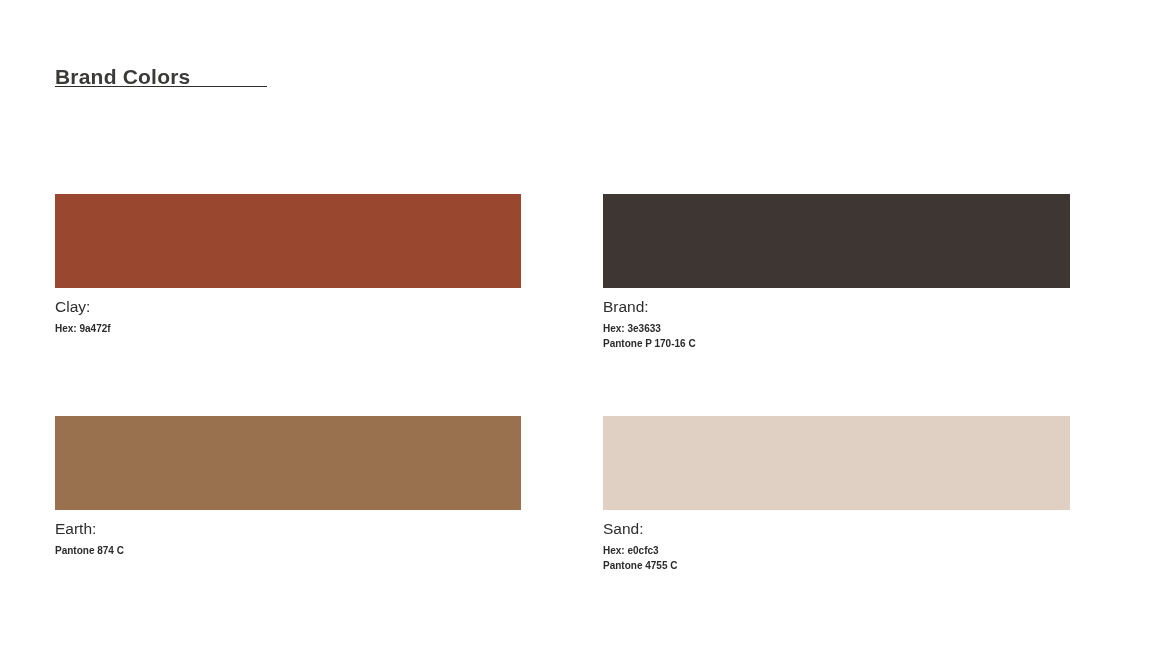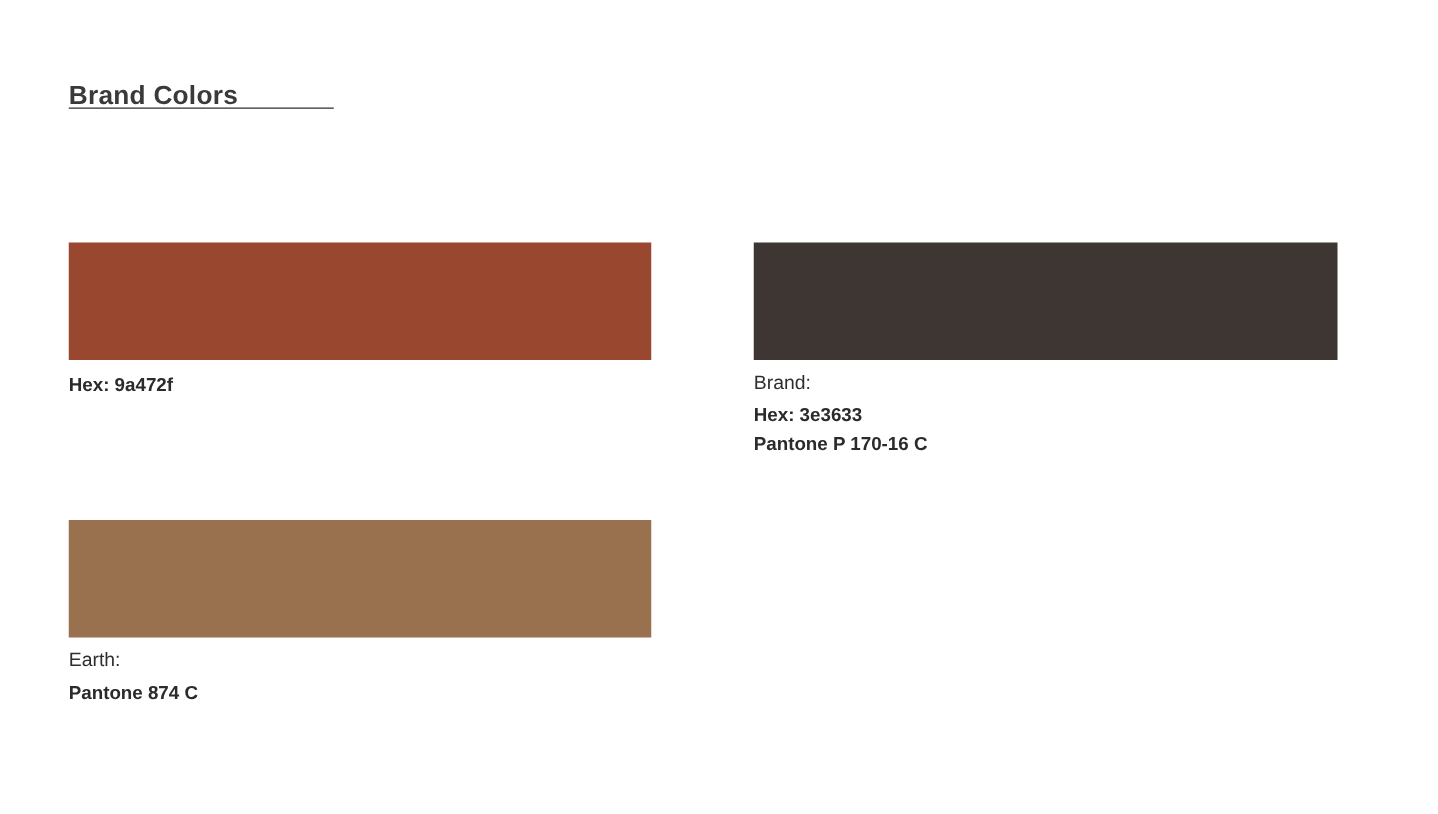--- a/index.html
+++ b/index.html
@@ -71,40 +71,41 @@
 
   .swatch-name {
     font-size: 15.5px;
     font-weight: 400;
     color: #2e2e2e;
     line-height: 1.35;
     margin: 0 0 3px 0;
     white-space: nowrap;
   }
   .swatch-meta {
-    font-size: 15px;
+    font-size: 10px;
     font-weight: bold;
     color: #2b2b2b;
     line-height: 1.55;
     white-space: nowrap;
   }
 </style>
 </head>
 <body>
 
 <div id="page">
 
   <h1 class="page-title">Brand Colors</h1>
   <div class="title-rule"></div>
 
   <div class="swatch-grid">
 
     <div class="swatch-card col-left row-top">
       <div class="swatch-chip" style="background-color: rgb(154, 71, 47);"></div>
       <div class="swatch-info">
+        <div class="swatch-name">Clay:</div>
         <div class="swatch-meta">Hex: 9a472f</div>
       </div>
     </div>
 
     <div class="swatch-card col-right row-top">
       <div class="swatch-chip" style="background-color: rgb(62, 54, 51);"></div>
       <div class="swatch-info">
         <div class="swatch-name">Brand:</div>
         <div class="swatch-meta">Hex: 3e3633</div>
         <div class="swatch-meta">Pantone P 170-16 C</div>
@@ -112,15 +113,23 @@
     </div>
 
     <div class="swatch-card col-left row-bottom">
       <div class="swatch-chip" style="background-color: rgb(153, 113, 79);"></div>
       <div class="swatch-info">
         <div class="swatch-name">Earth:</div>
         <div class="swatch-meta">Pantone 874 C</div>
       </div>
     </div>
 
+    <div class="swatch-card col-right row-bottom">
+      <div class="swatch-chip" style="background-color: rgb(224, 207, 195);"></div>
+      <div class="swatch-info">
+        <div class="swatch-name">Sand:</div>
+        <div class="swatch-meta">Hex: e0cfc3</div>
+        <div class="swatch-meta">Pantone 4755 C</div>
+      </div>
+    </div>
 
   </div>
 </div>
 
 </body></html>

